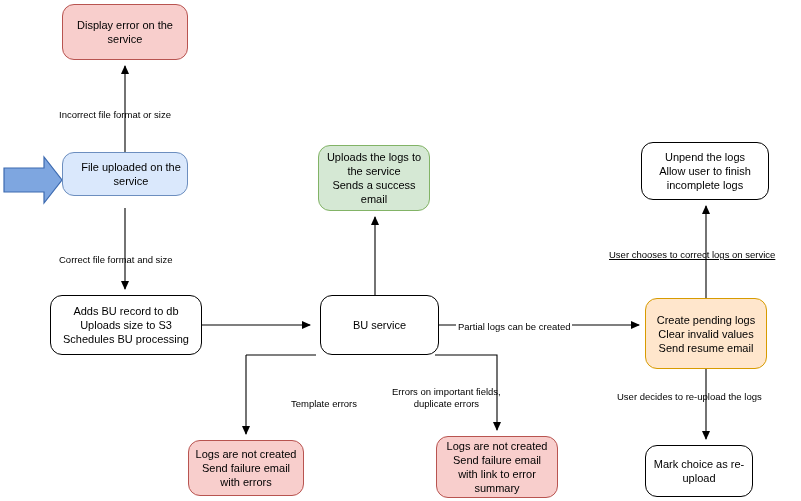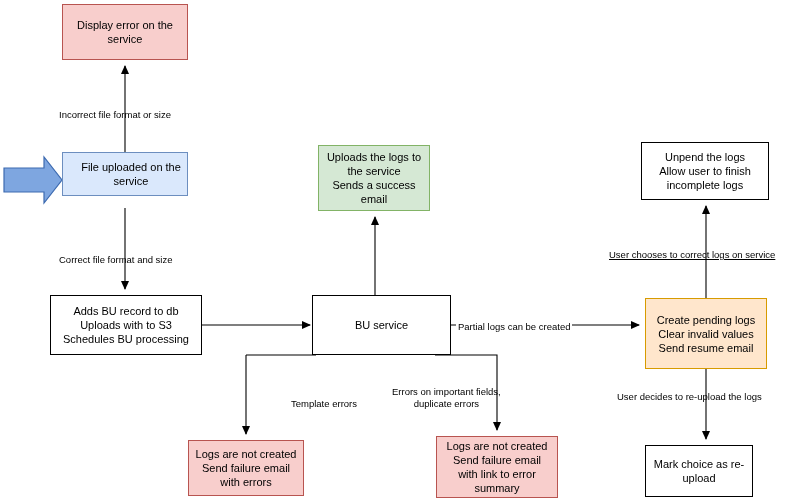--- a/index.html
+++ b/index.html
@@ -12,21 +12,21 @@
     width: 801px;
     height: 501px;
     background: #ffffff;
     font-family: "Liberation Sans", sans-serif;
     overflow: hidden;
   }
   .node {
     position: absolute;
     box-sizing: border-box;
     border: 1px solid #000000;
-    border-radius: 0;
+    border-radius: 12px;
     display: flex;
     align-items: center;
     justify-content: center;
     text-align: center;
     font-size: 11px;
     line-height: 14px;
     color: #000000;
     white-space: pre-line;
     padding: 2px 4px;
   }
@@ -81,29 +81,29 @@
     <path d="M4,168 L44,168 L44,157 L62,180 L44,203 L44,192 L4,192 z" fill="#7ea6e0" stroke="#3c6ab0" stroke-width="1.2"></path>
   </svg>
 
   <div class="node" style="left:62px;top:4px;width:126px;height:56px;background:#f8cecc;border-color:#b85450;">Display error on the
 service</div>
 
   <div class="node" style="left:62px;top:152px;width:126px;height:44px;background:#dae8fc;border-color:#6c8ebf;padding-left:16px;">File uploaded on the
 service</div>
 
   <div class="node" style="left:50px;top:295px;width:152px;height:60px;background:#ffffff;border-color:#000000;">Adds BU record to db
-Uploads with to S3
+Uploads size to S3
 Schedules BU processing</div>
 
   <div class="node" style="left:318px;top:145px;width:112px;height:66px;background:#d5e8d4;border-color:#82b366;">Uploads the logs to
 the service
 Sends a success
 email</div>
 
-  <div class="node" style="left:312px;top:295px;width:139px;height:60px;background:#ffffff;border-color:#000000;">BU service</div>
+  <div class="node" style="left:320px;top:295px;width:119px;height:60px;background:#ffffff;border-color:#000000;">BU service</div>
 
   <div class="node" style="left:188px;top:440px;width:116px;height:56px;background:#f8cecc;border-color:#b85450;">Logs are not created
 Send failure email
 with errors</div>
 
   <div class="node" style="left:436px;top:436px;width:122px;height:62px;background:#f8cecc;border-color:#b85450;">Logs are not created
 Send failure email
 with link to error
 summary</div>
 

